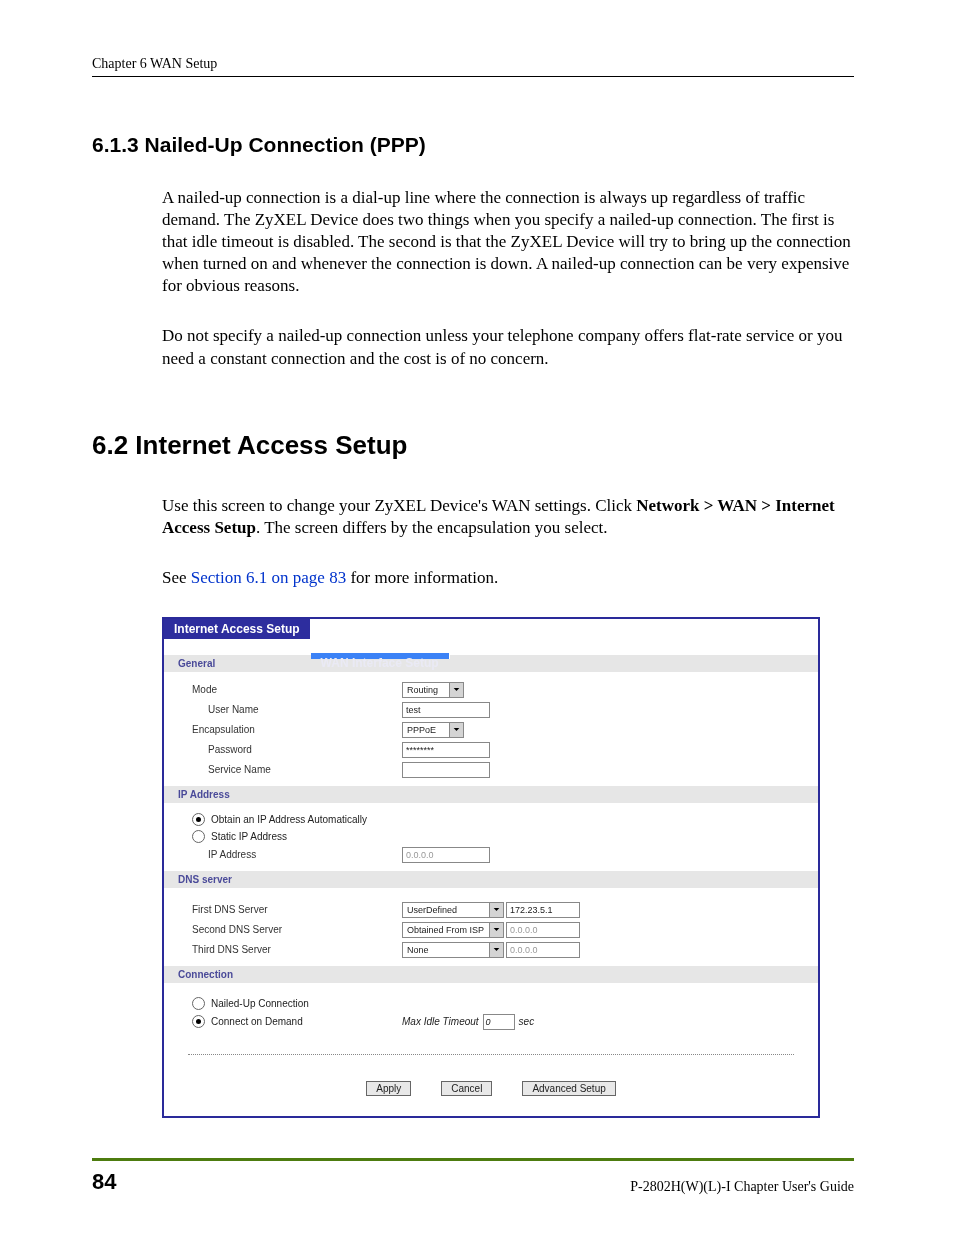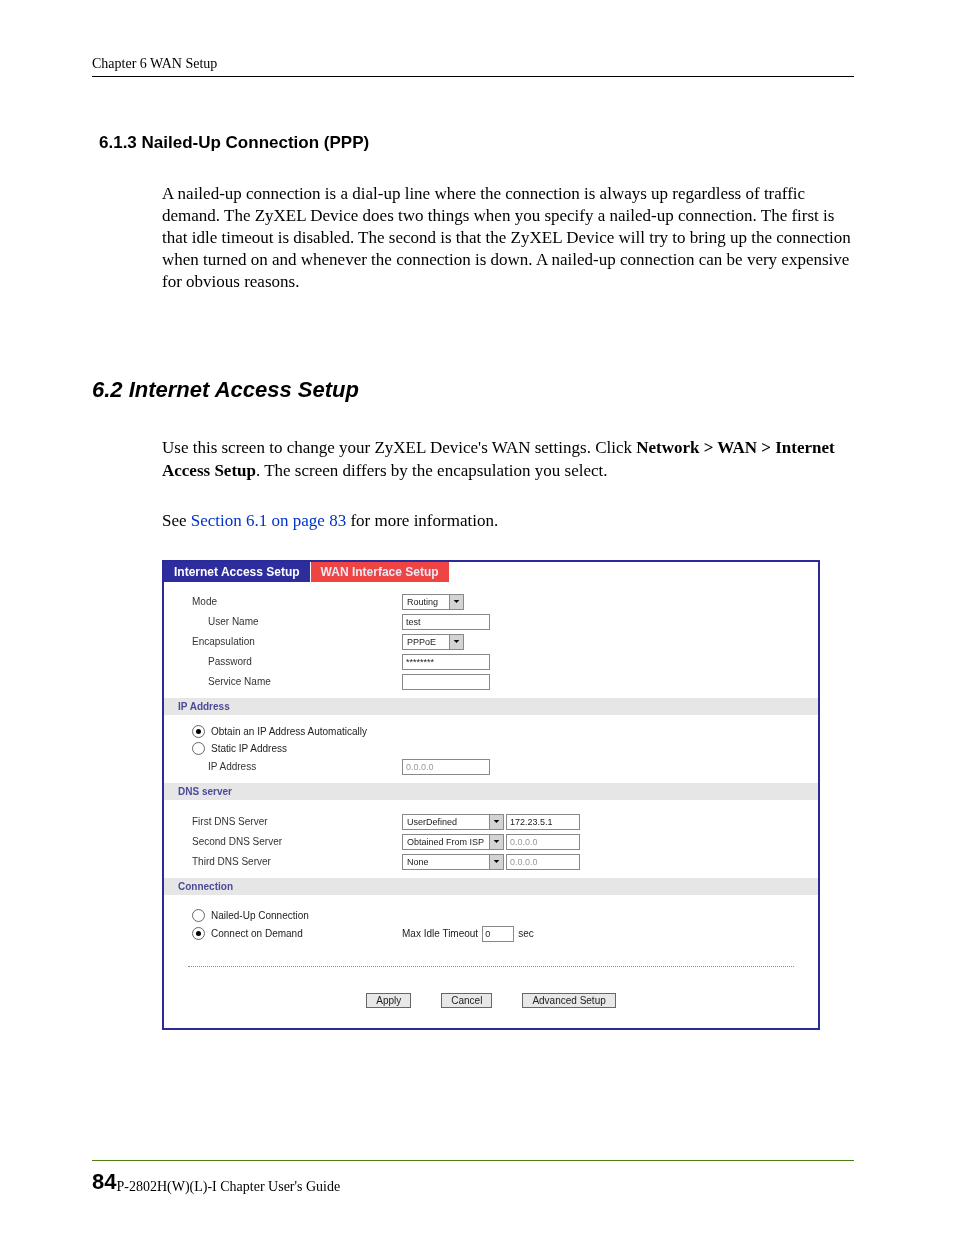--- a/index.html
+++ b/index.html
@@ -22,29 +22,28 @@
   .chapter-header {
     font-size: 14px;
     color: #000;
     border-bottom: 1px solid #000;
     padding-bottom: 4px;
     margin-bottom: 40px;
   }
   h2.section-heading {
     font-family: Arial, Helvetica, sans-serif;
     font-weight: bold;
-    font-size: 17px;
-    margin: 0 0 14px 7px;
+    font-size: 21px;
+    margin: 0 0 14px 0;
   }
   h1.major-heading {
     font-family: Arial, Helvetica, sans-serif;
     font-weight: bold;
-    font-size: 22px;
-    margin: 56px 0 18px 0;
-    font-style: italic;
+    font-size: 26px;
+    margin: 32px 0 18px 0;
   }
   .body-text {
     font-size: 17px;
     line-height: 1.3;
     margin: 0 0 12px 70px;
   }
   .body-text .bold { font-weight: bold; }
   .body-text .link { color: #0033cc; }
   .figure-caption {
     font-family: Arial, Helvetica, sans-serif;
@@ -66,21 +65,21 @@
     height: 20px;
   }
   .tab {
     padding: 3px 10px;
     font-size: 12px;
     font-weight: bold;
     color: #fff;
     border-right: 1px solid #fff;
   }
   .tab.active { background: #2d2d9e; }
-  .tab.inactive { background: #ef4444; color: #eaeaf5; }
+  .tab.inactive { background: #3b82f6; color: #eaeaf5; margin-top: 34px; }
   .tabs-fill { flex: 1; background: #fff; }
   .panel { padding: 10px 0 12px 0; }
   .section-header {
     background: #e6e6e6;
     color: #4a4a99;
     font-weight: bold;
     font-size: 10px;
     padding: 3px 14px;
     margin: 6px 0 8px 0;
   }
@@ -162,73 +161,77 @@
     border: 1px solid #666;
     background: #e8e8e8;
     font-size: 10px;
     padding: 1px 9px;
     cursor: pointer;
   }
   .conn-right {
     display: inline-flex;
     align-items: center;
     gap: 4px;
+    font-style: italic;
   }
   .small-num {
     border: 1px solid #888;
     width: 26px; height: 14px;
     font-size: 9px;
     padding: 0 2px;
     display: inline-flex; align-items: center;
     background: #fff;
   }
   .footer {
     margin-top: auto;
-    border-top: 1px solid #4d7c0f;
+    border-top: 3px solid #4d7c0f;
     padding-top: 8px;
     display: flex;
+    justify-content: space-between;
     align-items: flex-end;
   }
   .page-num {
     font-family: Arial, Helvetica, sans-serif;
     font-weight: bold;
     font-size: 22px;
   }
   .guide-name {
     font-size: 14px;
   }
 </style>
 </head>
 <body>
 
 <div class="page">
 
   <div class="chapter-header">Chapter 6 WAN Setup</div>
 
   <h2 class="section-heading">6.1.3  Nailed-Up Connection (PPP)</h2>
   <p class="body-text">A nailed-up connection is a dial-up line where the connection is always up regardless of traffic demand. The ZyXEL Device does two things when you specify a nailed-up connection. The first is that idle timeout is disabled. The second is that the ZyXEL Device will try to bring up the connection when turned on and whenever the connection is down. A nailed-up connection can be very expensive for obvious reasons.</p>
+  <p class="body-text">Do not specify a nailed-up connection unless your telephone company offers flat-rate service or you need a constant connection and the cost is of no concern.</p>
 
   <h1 class="major-heading">6.2  Internet Access Setup</h1>
   <p class="body-text">
     <span>Use this screen to change your ZyXEL Device's WAN settings. Click </span><span class="bold">Network &gt; WAN &gt; Internet Access Setup</span><span>. The screen differs by the encapsulation you select.</span>
   </p>
   <p class="body-text">
     <span>See </span><span class="link">Section 6.1 on page 83</span><span> for more information.</span>
   </p>
 
 
   <div class="figure-wrap">
     <div class="tabs">
       <div class="tab active">Internet Access Setup</div>
       <div class="tab inactive">WAN Interface Setup</div>
       <div class="tabs-fill"></div>
     </div>
 
     <div class="panel">
 
+      <div class="section-header">General</div>
 
       <div class="form-row">
         <div class="form-label">Mode</div>
         <div class="form-control">
           <div class="fake-select small">
             <span class="sel-text">Routing</span>
             <span class="sel-btn">
                 <svg viewBox="0 0 10 6">
                   <path d="M1 1 L5 5 L9 1 Z" fill="#000"></path>
                 </svg>

